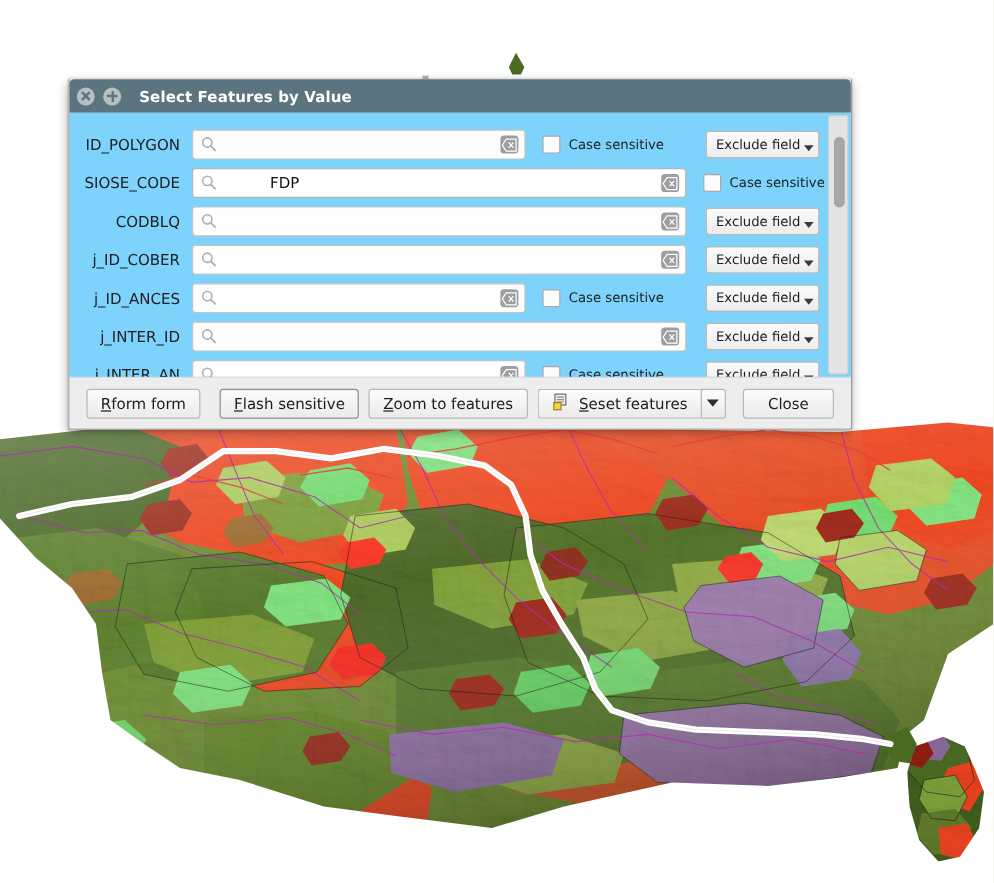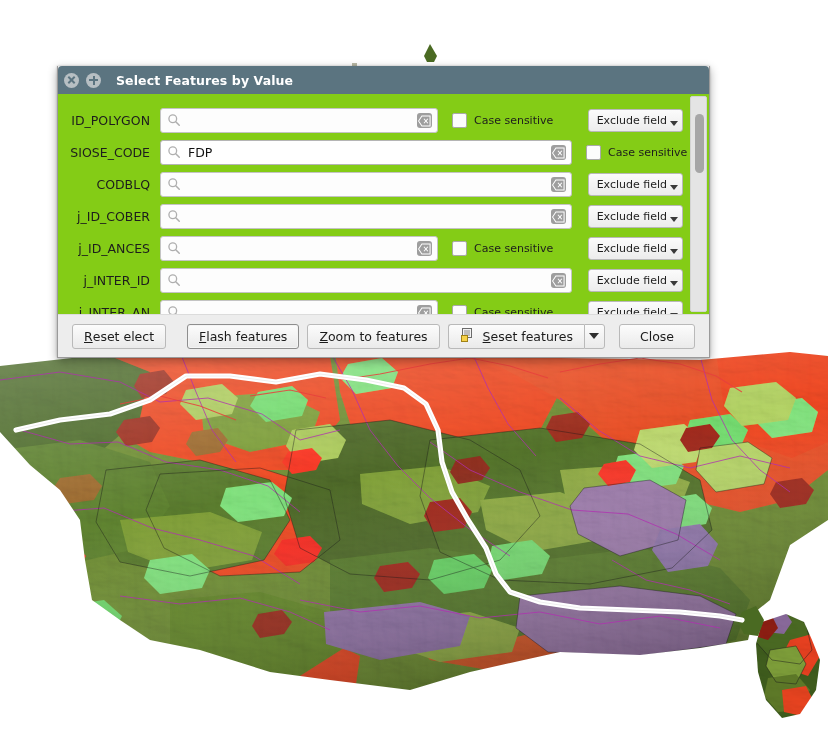--- a/index.html
+++ b/index.html
@@ -81,21 +81,21 @@
     font-weight: bold;
     font-size: 12.5px;
     margin-left: 8px;
     letter-spacing: 0.1px;
   }
 
   
   #form-area {
     flex: 1 1 auto;
     position: relative;
-    background: #84cc16;
+    background: #7dd3fc;
     overflow: hidden;
   }
   #form-rows {
     position: absolute;
     left: 0; top: 0; right: 22px; bottom: 0;
     padding-top: 10px;
     overflow: hidden;
   }
   .row {
     display: flex;
@@ -116,21 +116,21 @@
     position: relative;
     height: 23px;
     background: #fdfdfd;
     border: 1px solid #c4c4c4;
     border-radius: 3px;
     display: flex;
     align-items: center;
     flex: none;
   }
   .input-wrap.w-short { width: 276px; }
-  .input-wrap.w-long  { width: 410px; }
+  .input-wrap.w-long  { width: 410px; gap: 37px; }
   .input-wrap.focused {
     background: #ffffff;
     border-color: #b5b5b5;
   }
   .search-ico {
     width: 14px; height: 14px;
     margin-left: 6px;
     flex: none;
     opacity: .55;
   }
@@ -630,26 +630,26 @@
       </div>
 
     <div id="vscroll">
       <div id="vthumb"></div>
     </div>
   </div>
 
   <div id="button-bar">
     <div class="btn">
         <span class="mn">R</span>
-        <span>eset elect</span>
+        <span>form form</span>
       </div>
     <div id="bar-spacer"></div>
     <div class="btn default">
         <span class="mn">F</span>
-        <span>lash features</span>
+        <span>lash sensitive</span>
       </div>
     <div class="btn">
         <span class="mn">Z</span>
         <span>oom to features</span>
       </div>
     <div id="sel-group">
       <div class="btn" id="btn-select">
         <span class="sel-ico">
           <svg width="16" height="16" viewBox="0 0 16 16">
             <rect x="2.5" y="1.5" width="9" height="9" fill="#f2f2f2" stroke="#6b6b6b" stroke-width="1"></rect>

